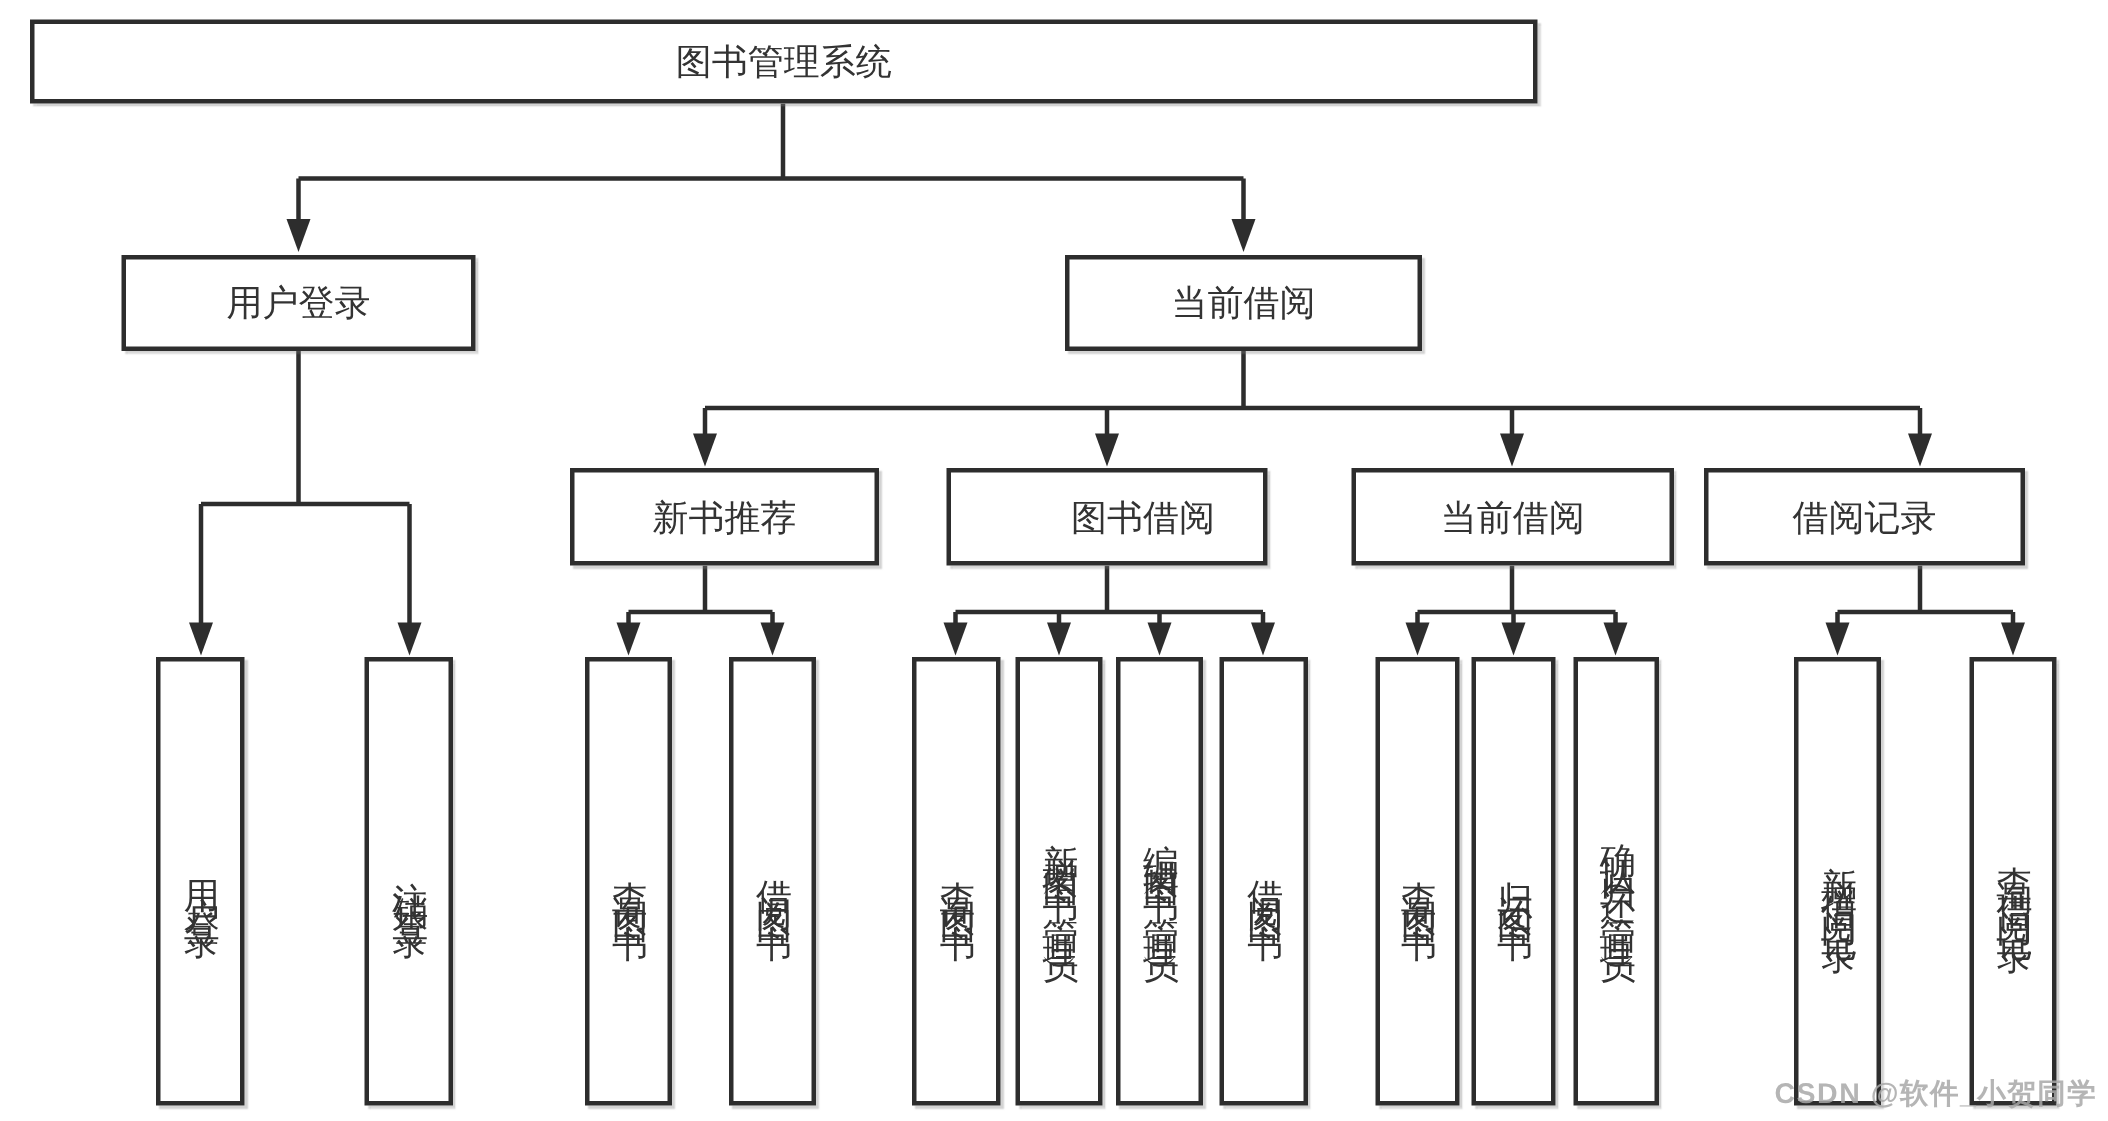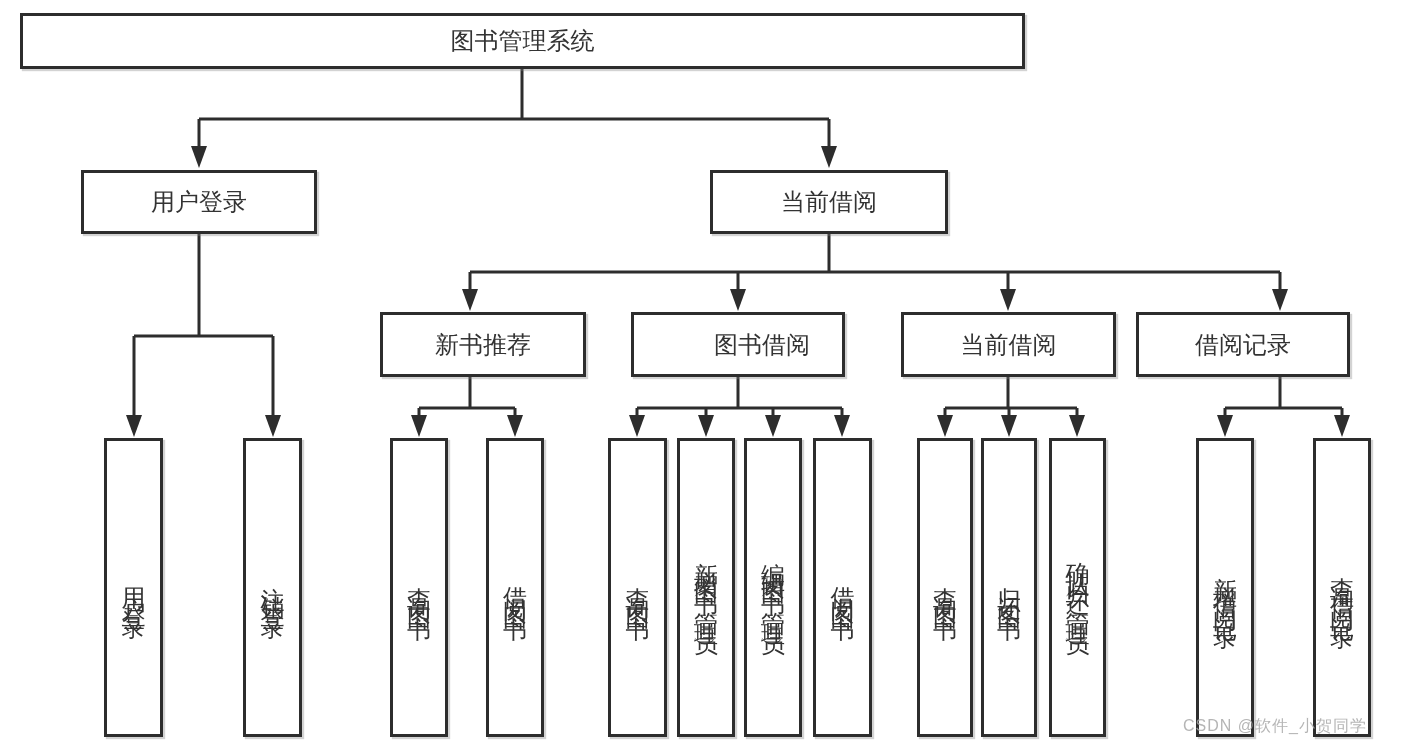--- a/index.html
+++ b/index.html
@@ -60,25 +60,26 @@
   .pos-c4 { left: 813px;  top: 438px; width: 59px; height: 299px; }
   .pos-d1 { left: 917px;  top: 438px; width: 56px; height: 299px; }
   .pos-d2 { left: 981px;  top: 438px; width: 56px; height: 299px; }
   .pos-d3 { left: 1049px; top: 438px; width: 57px; height: 299px; }
   .pos-e1 { left: 1196px; top: 438px; width: 58px; height: 299px; }
   .pos-e2 { left: 1313px; top: 438px; width: 58px; height: 299px; }
   .watermark {
     position: absolute;
     left: 1183px;
     top: 716px;
-    font-size: 16px;
+    font-size: 19px;
     color: rgba(168,168,168,0.85);
     letter-spacing: 1px;
     z-index: 5;
     white-space: nowrap;
+    font-weight: bold;
   }
 </style>
 </head>
 <body>
 
 <div class="canvas">
 
   <svg class="connectors" viewBox="0 0 1405 747" xmlns="http://www.w3.org/2000/svg">
 
     <g stroke="#2d2d2d" stroke-width="3" fill="none">

